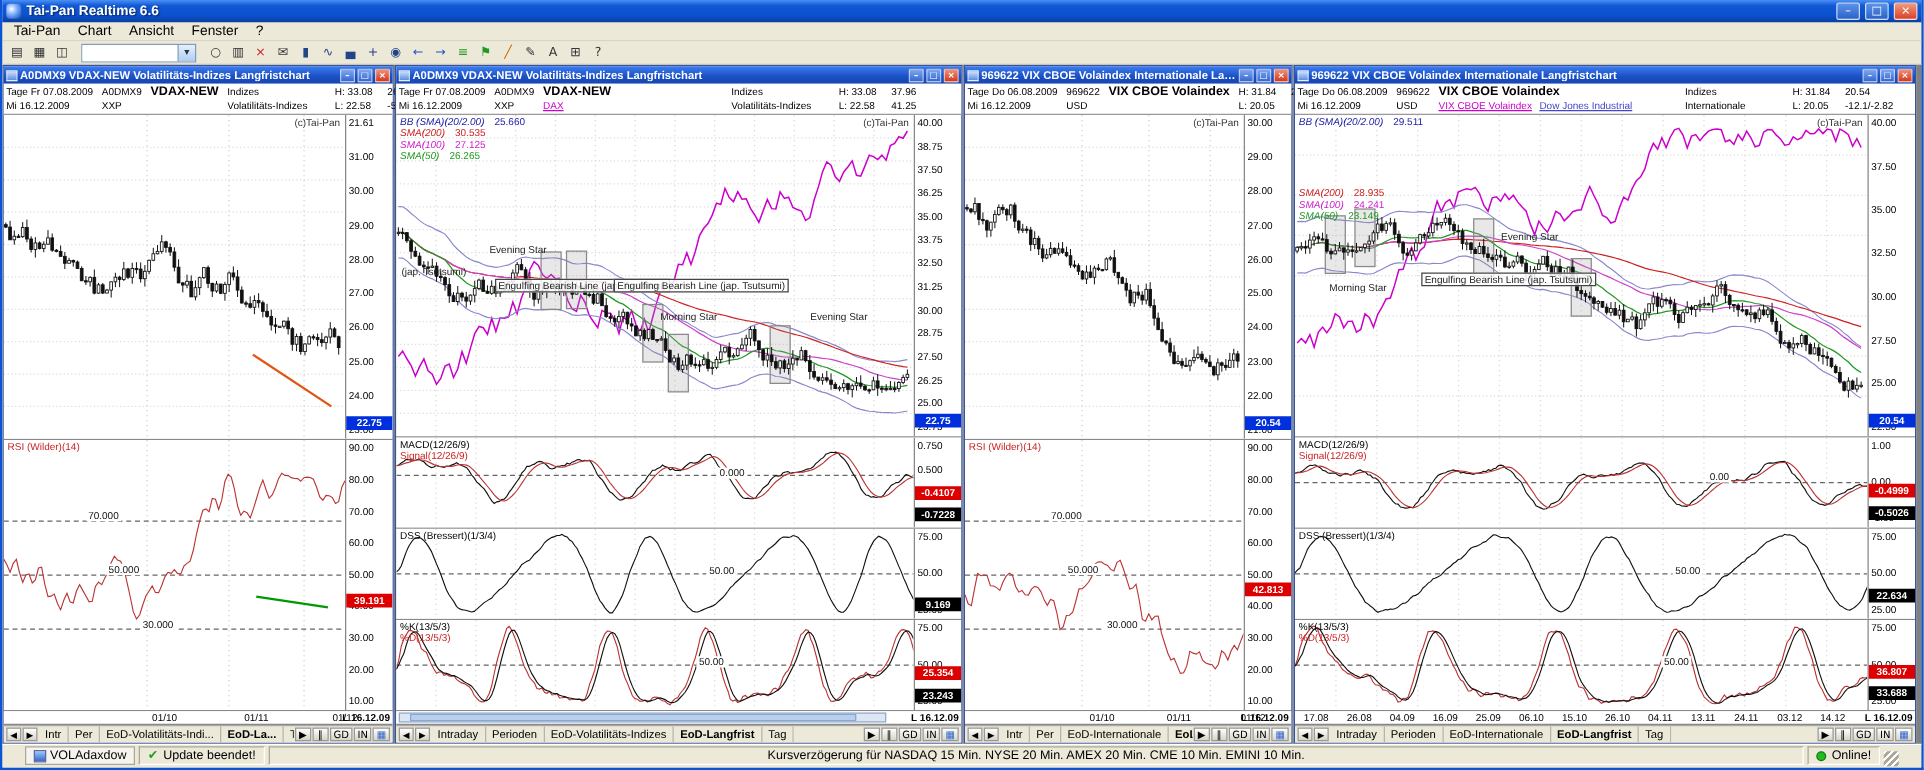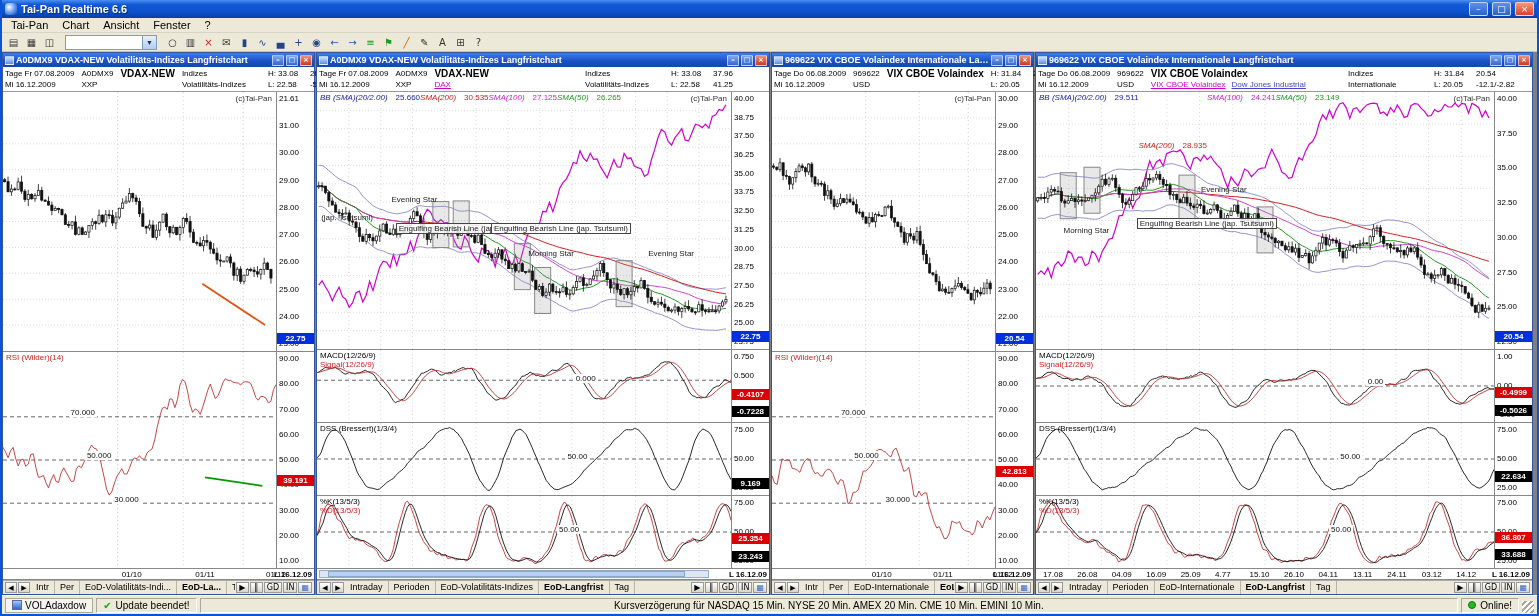--- a/index.html
+++ b/index.html
@@ -40,21 +40,21 @@
 .panel{display:flex;border-bottom:1px solid #888;position:relative;overflow:hidden}
 .plot{flex:1;position:relative;overflow:hidden;background:#fff}
 .plot svg{position:absolute;left:0;top:0}
 .paxis{width:38px;border-left:1px solid #888;position:relative;display:flex;flex-direction:column;background:#fff;flex:none}
 .axcol{flex:1;display:flex;flex-direction:column;justify-content:space-between;padding:3px 0}
 .axl{font-size:8px;line-height:8px;padding-left:2px;color:#000}
 .badge{position:absolute;left:0;width:37px;font-size:8px;font-weight:bold;color:#fff;text-align:center;padding:1px 0;z-index:3}
 .b-blue{background:#0030dd}
 .b-red{background:#dd0000}
 .b-black{background:#000}
-.legend{position:absolute;left:3px;top:1px;z-index:4;display:flex;}
+.legend{position:absolute;left:3px;top:1px;z-index:4;display:flex;flex-direction:column}
 .lg{font-size:8px;line-height:9px;white-space:nowrap}
 .lg b{margin-left:8px;font-weight:normal}
 .plabels{position:absolute;left:3px;top:1px;z-index:4;display:flex;flex-direction:column}
 .lvl-layer{height:0}
 .ann-layer{height:0}
 .ann{position:absolute;font-size:8px;white-space:nowrap;z-index:4;color:#222}
 .ann.boxed{border:1px solid #444;background:rgba(255,255,255,.85);padding:0 2px}
 .inner-lbl{position:absolute;font-size:8px;background:#fff;padding:0 2px;z-index:3;color:#111;white-space:nowrap}
 .xrow{height:11px;position:relative;font-size:8px;border-bottom:1px solid #888;display:flex;align-items:center;padding:0 2px;background:#fff;flex:none}
 .xlabels{position:relative;flex:1;height:100%}
@@ -62,21 +62,21 @@
 .xlast{position:absolute;right:2px;top:1px;font-weight:bold}
 .hscroll{flex:1;height:8px;background:#dce6f4;border:1px solid #96abc8;position:relative;margin-right:58px}
 .hthumb{position:absolute;left:2%;width:92%;top:0;bottom:0;background:#b8d0ee;border:1px solid #89a8d0}
 .wfoot{height:14px;background:#ece9d8;border-top:1px solid #aaa;display:flex;align-items:center;font-size:9px;padding:0 2px;gap:1px;flex:none}
 .fnav{width:12px;height:11px;font-size:7px;line-height:10px;text-align:center;border:1px solid #999;background:linear-gradient(#fff,#d8d4c8);font-family:"DejaVu Sans",sans-serif;flex:none}
 .ftabs{display:flex;height:100%;align-items:center;overflow:hidden}
 .ftab{padding:0 5px;border-right:1px solid #b8b4a8;font-size:9px;line-height:13px;white-space:nowrap}
 .ftab.active{font-weight:bold}
 .ficons{margin-left:auto;display:flex;gap:1px}
 .fico{min-width:13px;height:11px;padding:0 2px;font-size:8px;line-height:10px;text-align:center;border:1px solid #999;background:linear-gradient(#fff,#d8d4c8);font-family:"DejaVu Sans",sans-serif;white-space:nowrap}
-.statusbar{height:19px;background:#ece9d8;border-top:1px solid #fff;display:flex;align-items:center;padding:1px 3px;gap:3px;font-size:10px;flex:none}
+.statusbar{height:19px;background:#ece9d8;border-top:1px solid #fff;display:flex;padding:1px 18px;gap:3px;font-size:10px;flex:none}
 .sb-tab{display:flex;align-items:center;gap:3px;border:1px solid #aca899;background:#f6f4ee;height:15px;padding:0 6px;white-space:nowrap}
 .sb-icon{width:10px;height:10px;background:linear-gradient(#9cf,#36c);border:1px solid #669;flex:none}
 .sb-panel{border:1px solid #aca899;border-right-color:#fff;border-bottom-color:#fff;height:15px;display:flex;align-items:center;padding:0 6px;gap:4px;white-space:nowrap}
 .check{color:#1d9f1d;font-size:10px;font-family:"DejaVu Sans",sans-serif}
 .sb-delay{flex:1;justify-content:center;overflow:hidden}
 .dot{width:8px;height:8px;border-radius:50%;background:#22bb22;border:1px solid #117711;flex:none}
 .grip{width:12px;height:12px;background:repeating-linear-gradient(135deg,#fff 0 2px,#aca899 2px 4px);align-self:flex-end;flex:none}
 </style>
 </head>
 <body>
@@ -1655,21 +1655,21 @@
           <span class="badge b-black" style="top:74%">33.688</span>
         </div>
       </div>
       <div class="xrow">
         <span class="xlabels">
             <span class="xl" style="left: 1%;">17.08</span>
             <span class="xl" style="left: 8%;">26.08</span>
             <span class="xl" style="left: 15%;">04.09</span>
             <span class="xl" style="left: 22%;">16.09</span>
             <span class="xl" style="left: 29%;">25.09</span>
-            <span class="xl" style="left: 36%;">4.77</span>
+            <span class="xl" style="left: 36%;">06.10</span>
             <span class="xl" style="left: 43%;">15.10</span>
             <span class="xl" style="left: 50%;">26.10</span>
             <span class="xl" style="left: 57%;">04.11</span>
             <span class="xl" style="left: 64%;">13.11</span>
             <span class="xl" style="left: 71%;">24.11</span>
             <span class="xl" style="left: 78%;">03.12</span>
             <span class="xl" style="left: 85%;">14.12</span>
           </span>
         <span class="xlast">L 16.12.09</span>
       </div>

